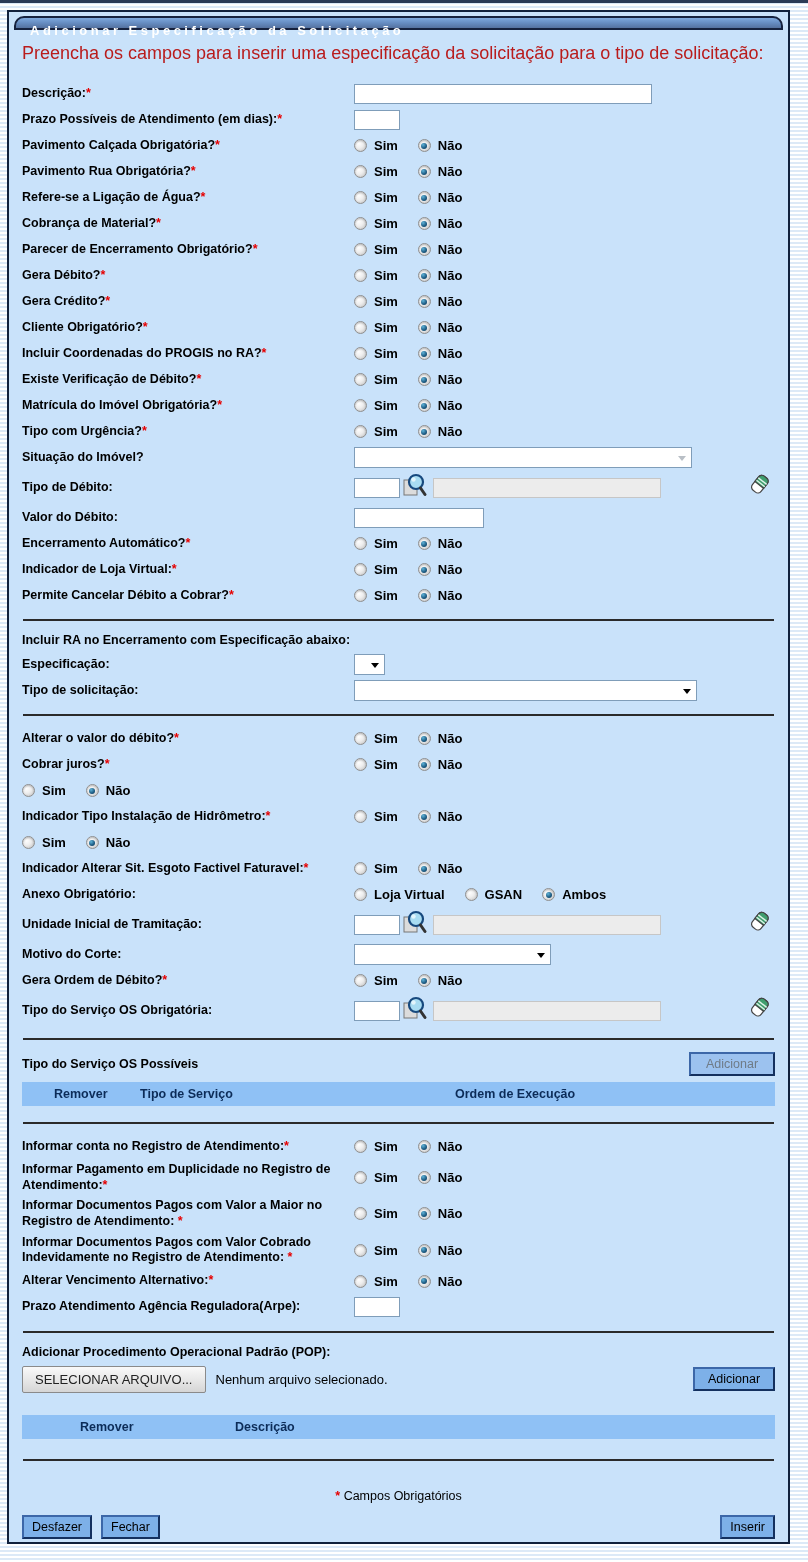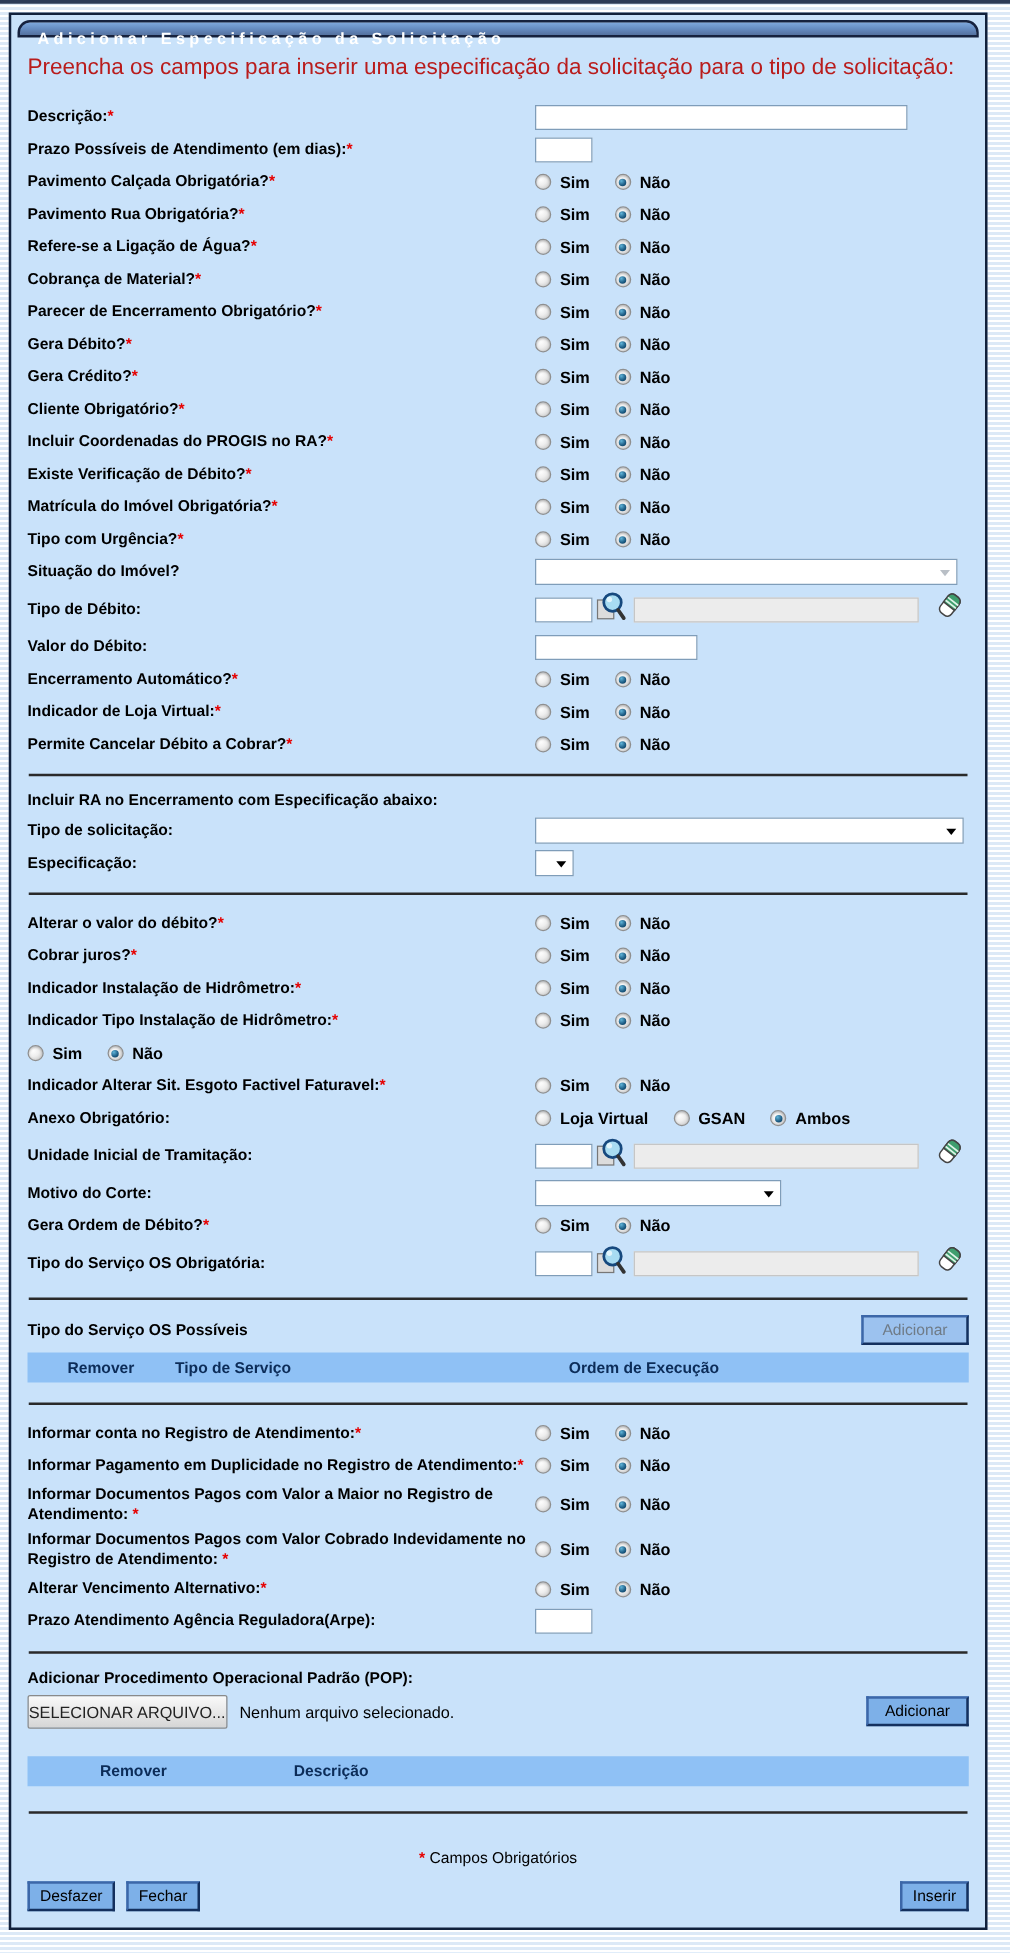--- a/index.html
+++ b/index.html
@@ -17,21 +17,21 @@
   .titlebar{
     margin:4px 5px 0 5px;height:14px;line-height:25px;
     background:linear-gradient(180deg,#7ea8dc 0%,#688fc4 45%,#54719f 100%);
     border:2px solid #16223e;border-radius:10px 10px 0 0;
     color:#ffffff;font-size:13px;font-weight:bold;letter-spacing:3.5px;padding-left:14px;
     box-sizing:border-box;
   }
   .intro{margin:13px 13px 19px 13px;font-size:18px;color:#b91c1c;}
   .form{padding:0 13px;font-size:12.5px;color:#000;}
   .row{display:flex;align-items:center;margin-bottom:5px;min-height:21px;}
-  .lbl{width:406px;flex-shrink:0;font-weight:bold;line-height:1.25;}
+  .lbl{width:332px;flex-shrink:0;font-weight:bold;line-height:1.25;}
   .req{color:#e60000;font-weight:bold;}
   .ctrl{flex:1;display:flex;align-items:center;}
   .sectionlbl{font-weight:bold;margin-bottom:7px;margin-top:2px;}
 
   input.txt{height:20px;border:1px solid #7f9db9;background:#fff;box-sizing:border-box;
     font-size:12px;padding:0 3px;font-family:inherit;}
   .w-wide{width:298px;} .w-small{width:46px;} .w-med{width:130px;}
 
   .sel{position:relative;height:21px;background:#fff;border:1px solid #7f9db9;box-sizing:border-box;}
   .sel .arr{position:absolute;right:5px;top:8px;width:0;height:0;
@@ -60,21 +60,21 @@
   .th2a{padding-left:58px;width:155px;box-sizing:content-box;}
   .th2b{flex:1;}
 
   .btn{background:#7db0e8;color:#000;font-size:12.5px;font-family:inherit;
     border:2px solid;border-color:#3c67a8 #14305e #14305e #3c67a8;
     padding:2px 8px;height:24px;box-sizing:border-box;cursor:pointer;}
   .btn.disabled{color:#6f7b87;background:#9cc2ef;}
   .row-between{display:flex;align-items:center;justify-content:space-between;margin-bottom:6px;}
   .filebtn{background:linear-gradient(180deg,#f9f9f9 0%,#e8e8e8 50%,#d5d5d5 100%);
     border:1px solid #8a8a8a;border-radius:2px;color:#222;font-size:13px;font-family:inherit;
-    padding:4px 0;height:27px;box-sizing:border-box;cursor:pointer;}
+    padding:4px 12px;height:27px;box-sizing:border-box;cursor:pointer;}
   .filestatus{margin-left:10px;font-size:13px;}
   .footer-note{text-align:center;margin-top:28px;margin-bottom:12px;font-size:12.5px;}
   .btnrow{display:flex;align-items:center;gap:9px;}
   .ml-auto{margin-left:auto;}
 </style>
 </head>
 <body>
 
 <div class="topline"></div>
 
@@ -289,37 +289,37 @@
         <span class="radio checked"></span>
           <span class="rlbl">Não</span>
       </div>
     </div>
 
     <hr>
 
     <div class="sectionlbl">Incluir RA no Encerramento com Especificação abaixo:</div>
 
     <div class="row">
+      <div class="lbl"><span>Especificação:</span></div>
+      <div class="ctrl">
+        <div class="sel sel-tiny">
+            <span class="arr"></span>
+          </div>
+      </div>
+    </div>
+
+    <div class="row">
       <div class="lbl"><span>Tipo de solicitação:</span></div>
       <div class="ctrl">
         <div class="sel sel-xwide">
             <span class="arr"></span>
           </div>
       </div>
     </div>
 
-    <div class="row">
-      <div class="lbl"><span>Especificação:</span></div>
-      <div class="ctrl">
-        <div class="sel sel-tiny">
-            <span class="arr"></span>
-          </div>
-      </div>
-    </div>
-
     <hr>
 
     <div class="row">
       <div class="lbl"><span>Alterar o valor do débito?</span><span class="req">*</span></div>
       <div class="ctrl">
         <span class="radio"></span>
           <span class="rlbl">Sim</span>
         <span class="radio checked"></span>
           <span class="rlbl">Não</span>
       </div>
@@ -329,21 +329,20 @@
       <div class="lbl"><span>Cobrar juros?</span><span class="req">*</span></div>
       <div class="ctrl">
         <span class="radio"></span>
           <span class="rlbl">Sim</span>
         <span class="radio checked"></span>
           <span class="rlbl">Não</span>
       </div>
     </div>
 
     <div class="row">
-      <div class="lbl"><span>Indicador Instalação de Hidrômetro:</span><span class="req">*</span></div>
       <div class="ctrl">
         <span class="radio"></span>
           <span class="rlbl">Sim</span>
         <span class="radio checked"></span>
           <span class="rlbl">Não</span>
       </div>
     </div>
 
     <div class="row">
       <div class="lbl"><span>Indicador Tipo Instalação de Hidrômetro:</span><span class="req">*</span></div>

